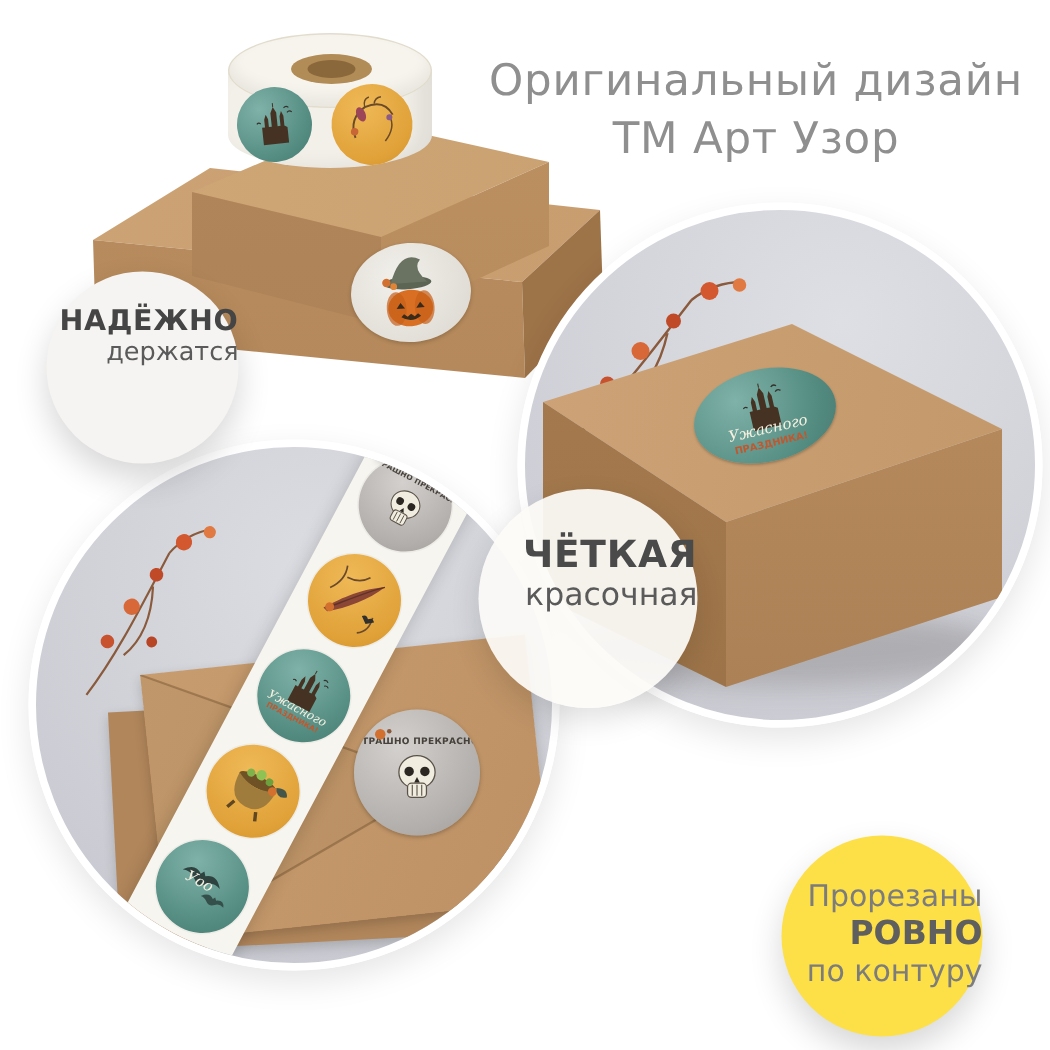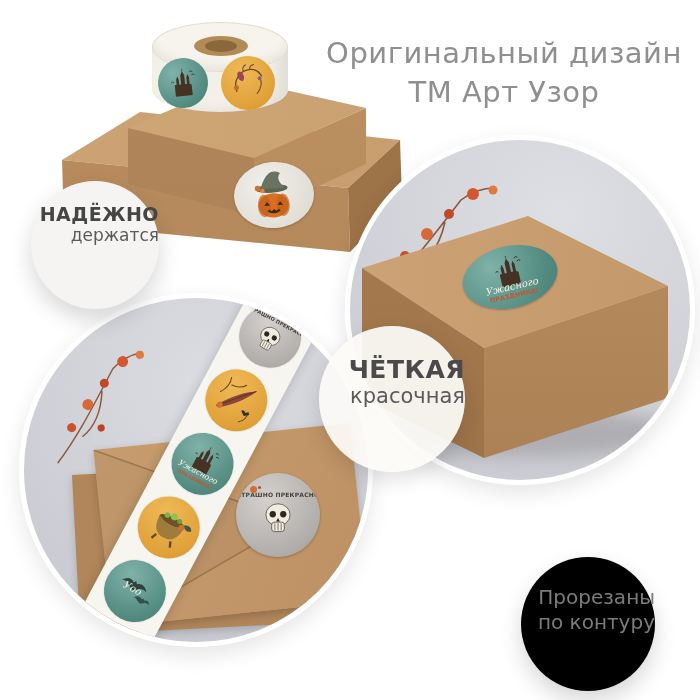--- a/index.html
+++ b/index.html
@@ -72,21 +72,21 @@
   .mini-caption{font-size:5px;font-weight:bold;color:#46413b;letter-spacing:.1px;white-space:nowrap;}
   
   .badge{border-radius:50%;text-align:right;color:#5a5a5a;
     box-shadow:0 10px 22px rgba(0,0,0,.16);}
   .badge-reliable{left:31px;top:181px;width:128px;height:128px;background:#f5f4f2;z-index:5;
     font-size:17px;line-height:21px;padding-top:23px;box-sizing:border-box;}
   .badge-reliable .t{font-size:19px;font-weight:bold;color:#454545;letter-spacing:.5px;}
   .badge-print{left:319px;top:326px;width:146px;height:146px;background:rgba(252,251,248,.93);z-index:6;
     font-size:21px;line-height:26px;padding-top:31px;box-sizing:border-box;box-shadow:0 8px 20px rgba(0,0,0,.12);}
   .badge-print .t{font-size:25px;font-weight:bold;color:#4a4a4a;letter-spacing:.5px;}
-  .badge-cut{left:521px;top:557px;width:134px;height:134px;background:#000000;z-index:5;
+  .badge-cut{left:521px;top:557px;width:134px;height:134px;background:#fde047;z-index:5;
     font-size:20px;line-height:25px;color:#7c7c7c;padding-top:28px;box-sizing:border-box;}
   .badge-cut .t{font-size:22px;font-weight:bold;color:#5f5f5f;}
   .defs{position:absolute;width:0;height:0;}
 </style>
 </head>
 <body>
 
 <div class="stage">
 
   <svg class="defs" xmlns="http://www.w3.org/2000/svg">
@@ -264,16 +264,17 @@
     <div>держатся</div>
   </div>
 
   <div class="abs badge badge-print">
     <div class="t">ЧЁТКАЯ</div>
     <div>красочная</div>
   </div>
 
   <div class="abs badge badge-cut">
     <div>Прорезаны</div>
+    <div class="t">РОВНО</div>
     <div>по контуру</div>
   </div>
 
 </div>
 
 </body></html>

